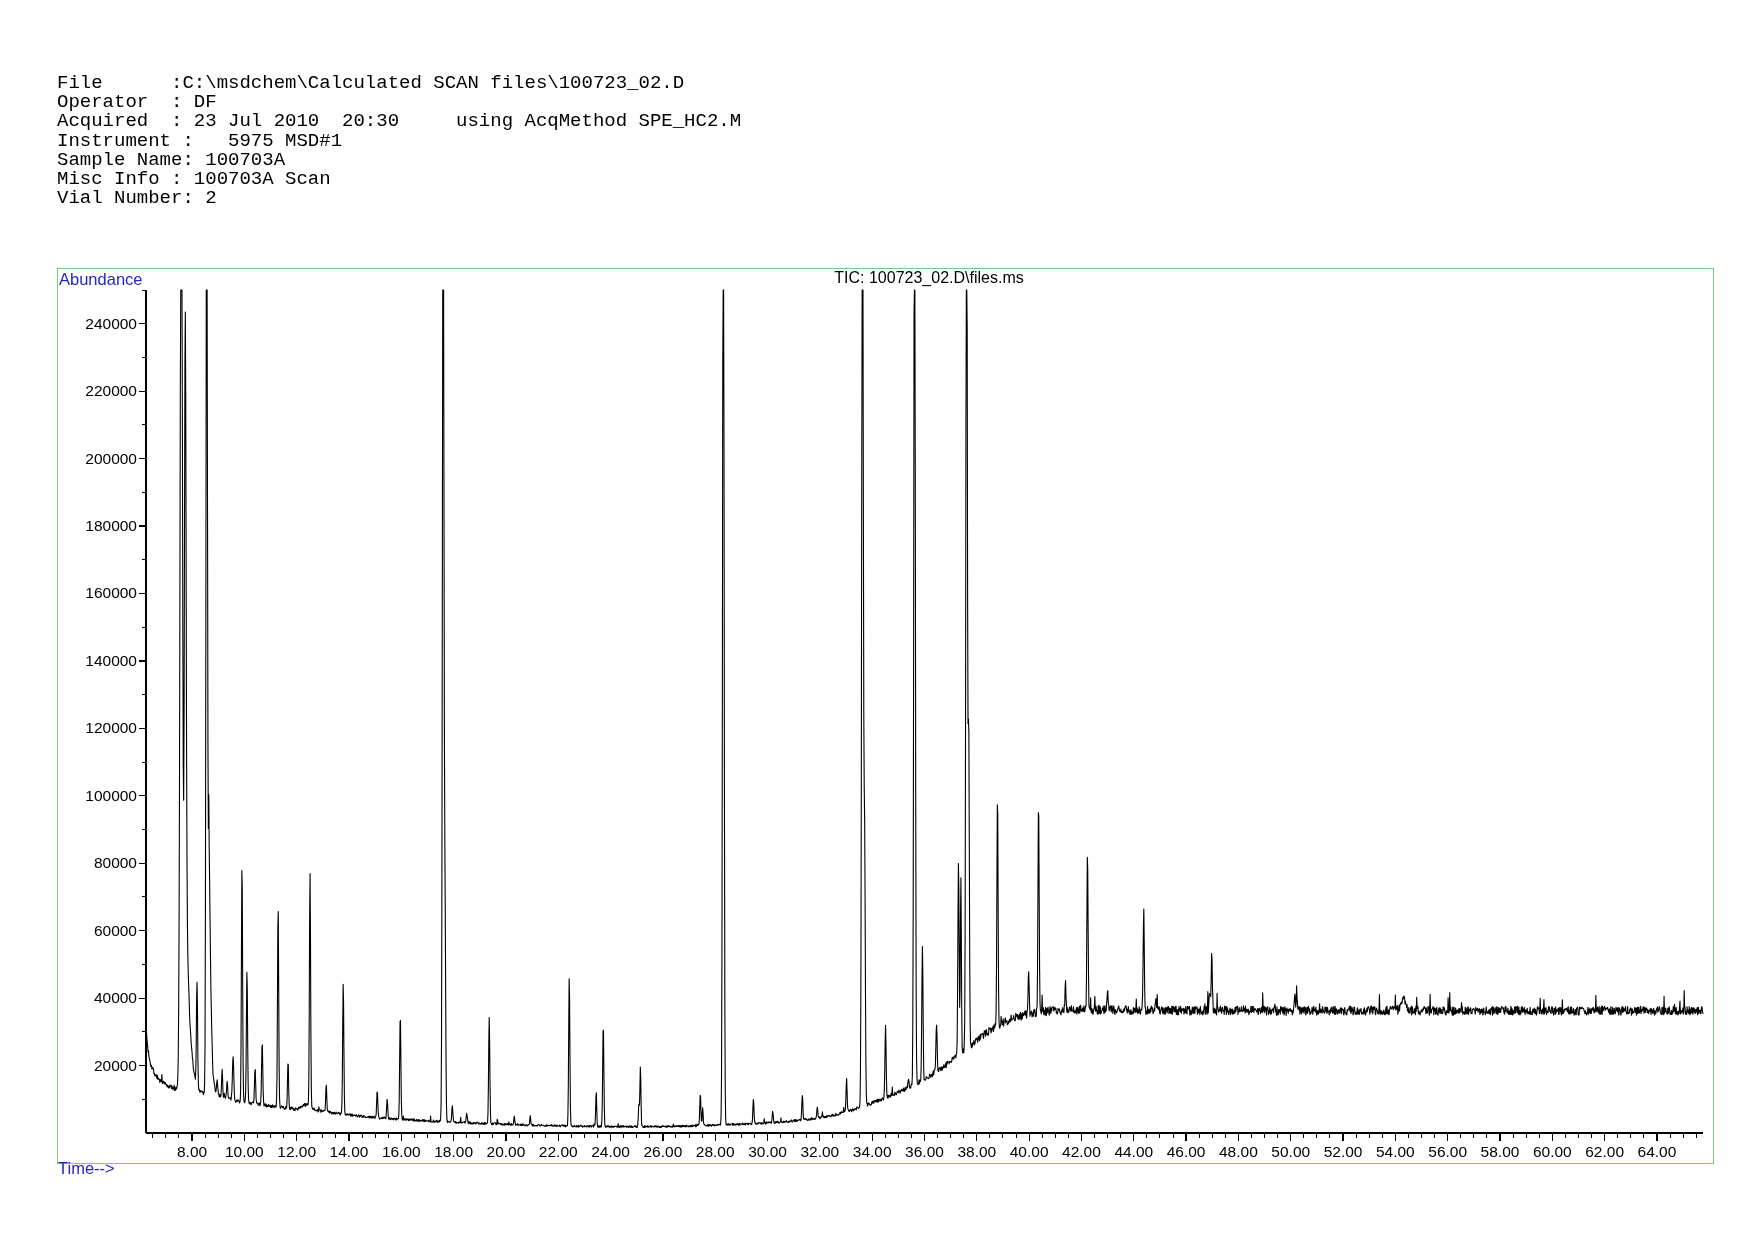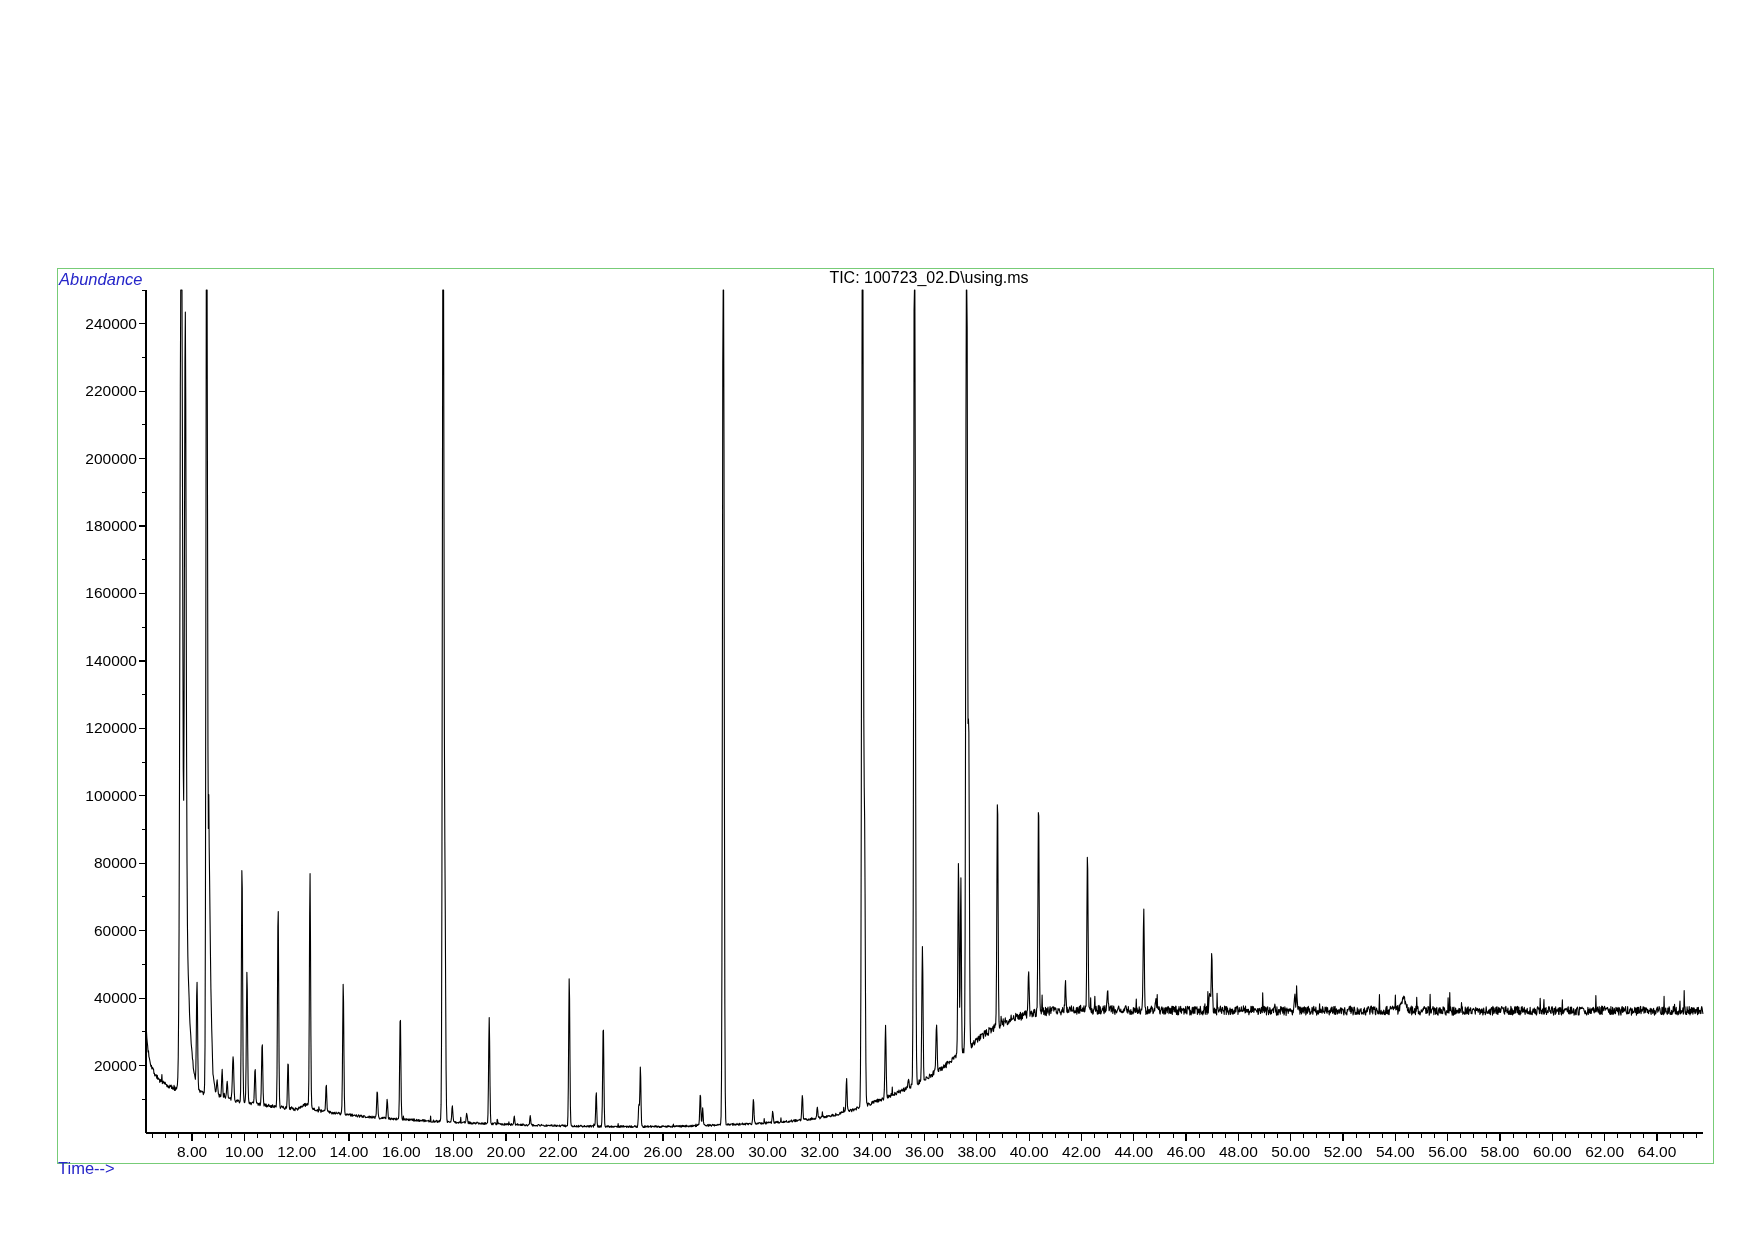--- a/index.html
+++ b/index.html
@@ -16,26 +16,33 @@
   .chart-title{position:absolute;left:804px;top:269px;width:250px;text-align:center;
         font-size:16px;color:#000;}
   svg text{font-family:"Liberation Sans",sans-serif;font-size:15.5px;fill:#000;}
   #chart-svg{position:absolute;left:0;top:0;}
 </style>
 </head>
 <body>
 
 <div class="page">
 
+  <div class="file-header">File      :C:\msdchem\Calculated SCAN files\100723_02.D
+Operator  : DF
+Acquired  : 23 Jul 2010  20:30     using AcqMethod SPE_HC2.M
+Instrument :   5975 MSD#1
+Sample Name: 100703A
+Misc Info : 100703A Scan
+Vial Number: 2</div>
 
   <div class="chart-frame" style="border-color: rgb(119, 204, 119);"></div>
 
-  <div class="axis-label abundance-label" style="color: rgb(38, 38, 201); font-style: italic;">Abundance</div>
-
-  <div class="chart-title">TIC: 100723_02.D\using.ms</div>
+  <div class="axis-label abundance-label" style="color: rgb(38, 38, 201);">Abundance</div>
+
+  <div class="chart-title">TIC: 100723_02.D\files.ms</div>
 
   <div class="axis-label time-label" style="color: rgb(38, 38, 201);">Time--&gt;</div>
 
   <svg id="chart-svg" width="1754" height="1240">
     <g id="axes">
         <line x1="146" y1="290" x2="146" y2="1133" stroke="#000000" stroke-width="1.2" shape-rendering="crispEdges"></line>
         <line x1="146" y1="1133" x2="1703" y2="1133" stroke="#000000" stroke-width="1.2" shape-rendering="crispEdges"></line>
         <line x1="142" y1="1099.28" x2="146" y2="1099.28" stroke="#000000" shape-rendering="crispEdges"></line>
         <line x1="142" y1="1065.56" x2="146" y2="1065.56" stroke="#000000" shape-rendering="crispEdges"></line>
         <line x1="142" y1="1031.84" x2="146" y2="1031.84" stroke="#000000" shape-rendering="crispEdges"></line>

